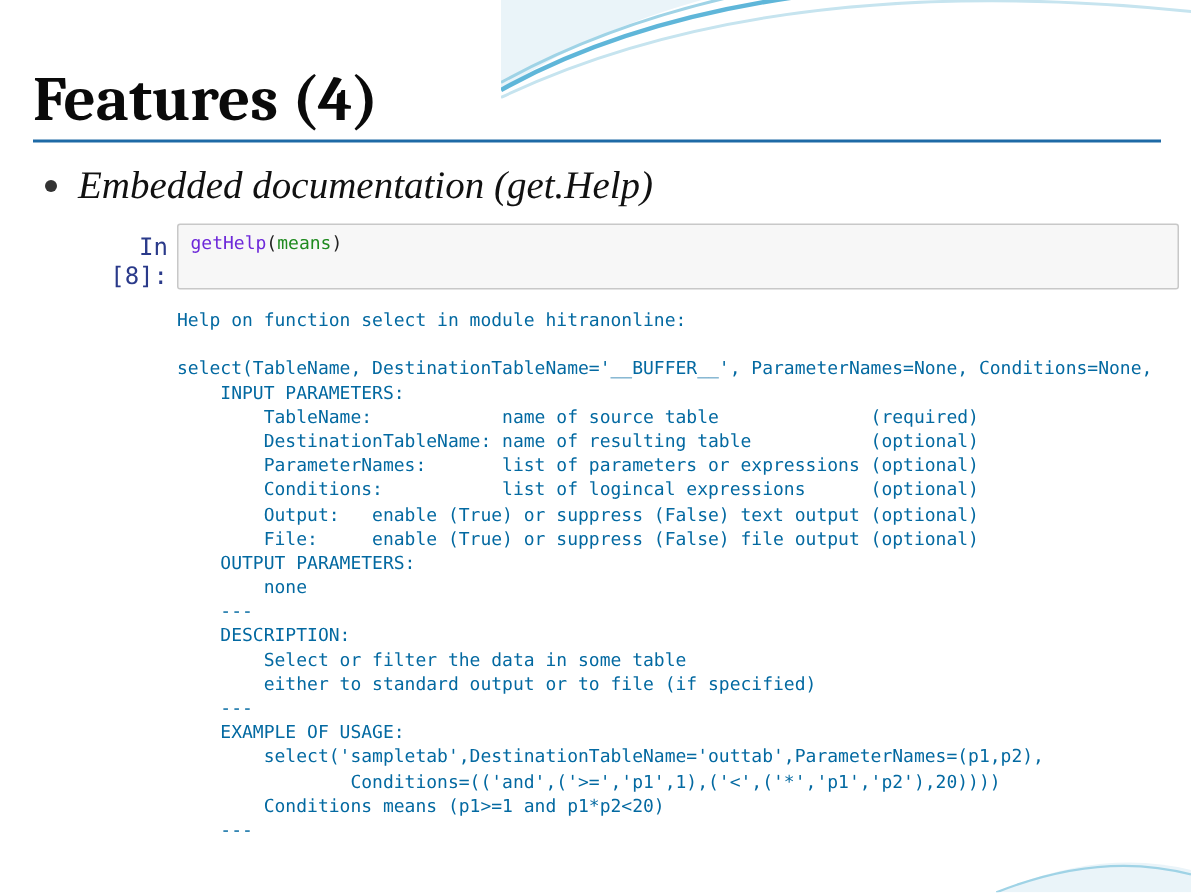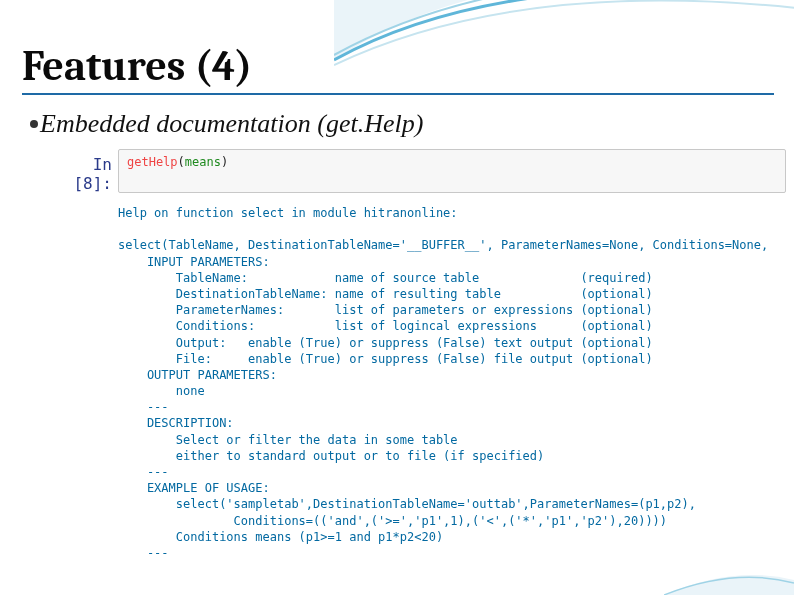--- a/index.html
+++ b/index.html
@@ -36,21 +36,21 @@
     font-weight: 700;
     font-size: 42px;
     color: #0a0a0a;
     border-bottom: 2px solid #1e6aa6;
     padding-bottom: 2px;
     margin: 0 0 14px 0;
   }
   .bullet-row {
     display: flex;
     align-items: center;
-    gap: 2px;
+    gap: 14px;
     margin: 6px 0 10px 8px;
   }
   .bullet-disc {
     width: 8px;
     height: 8px;
     border-radius: 50%;
     background: #333;
     flex: 0 0 auto;
   }
   .bullet-text {
@@ -81,21 +81,21 @@
     flex: 1 1 auto;
     border: 1px solid #c8c8c8;
     border-radius: 2px;
     background: #f7f7f7;
     padding: 5px 8px;
     font-family: "DejaVu Sans Mono", Menlo, Consolas, monospace;
     font-size: 12px;
     color: #333;
     white-space: pre;
   }
-  .nb-code .fn { color: #ef4444; }
+  .nb-code .fn { color: #6d28d9; }
   .nb-code .paren { color: #222; }
   .nb-code .arg { color: #1f8a1f; }
   .nb-output {
     margin-left: 62px;
     font-family: "DejaVu Sans Mono", Menlo, Consolas, monospace;
     font-size: 12px;
     line-height: 1.35;
     color: #0369a1;
     white-space: pre;
     padding-top: 12px;

